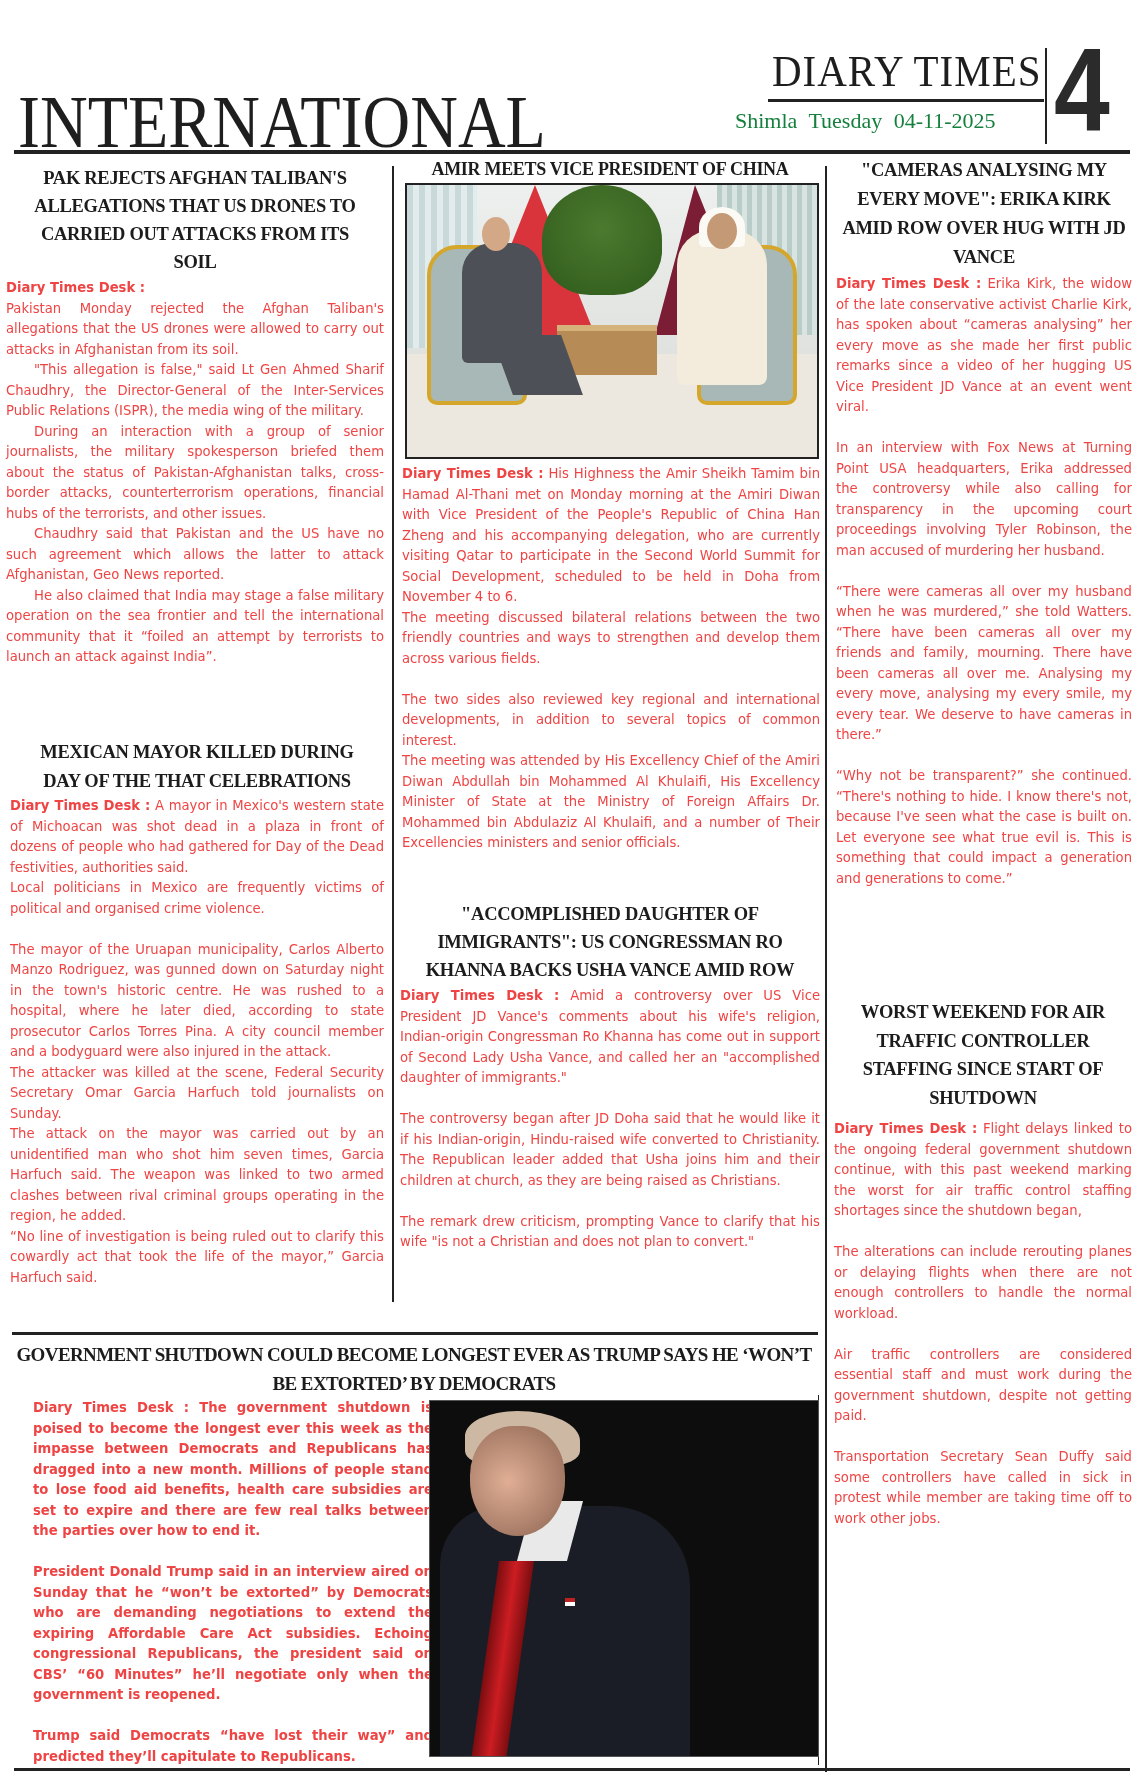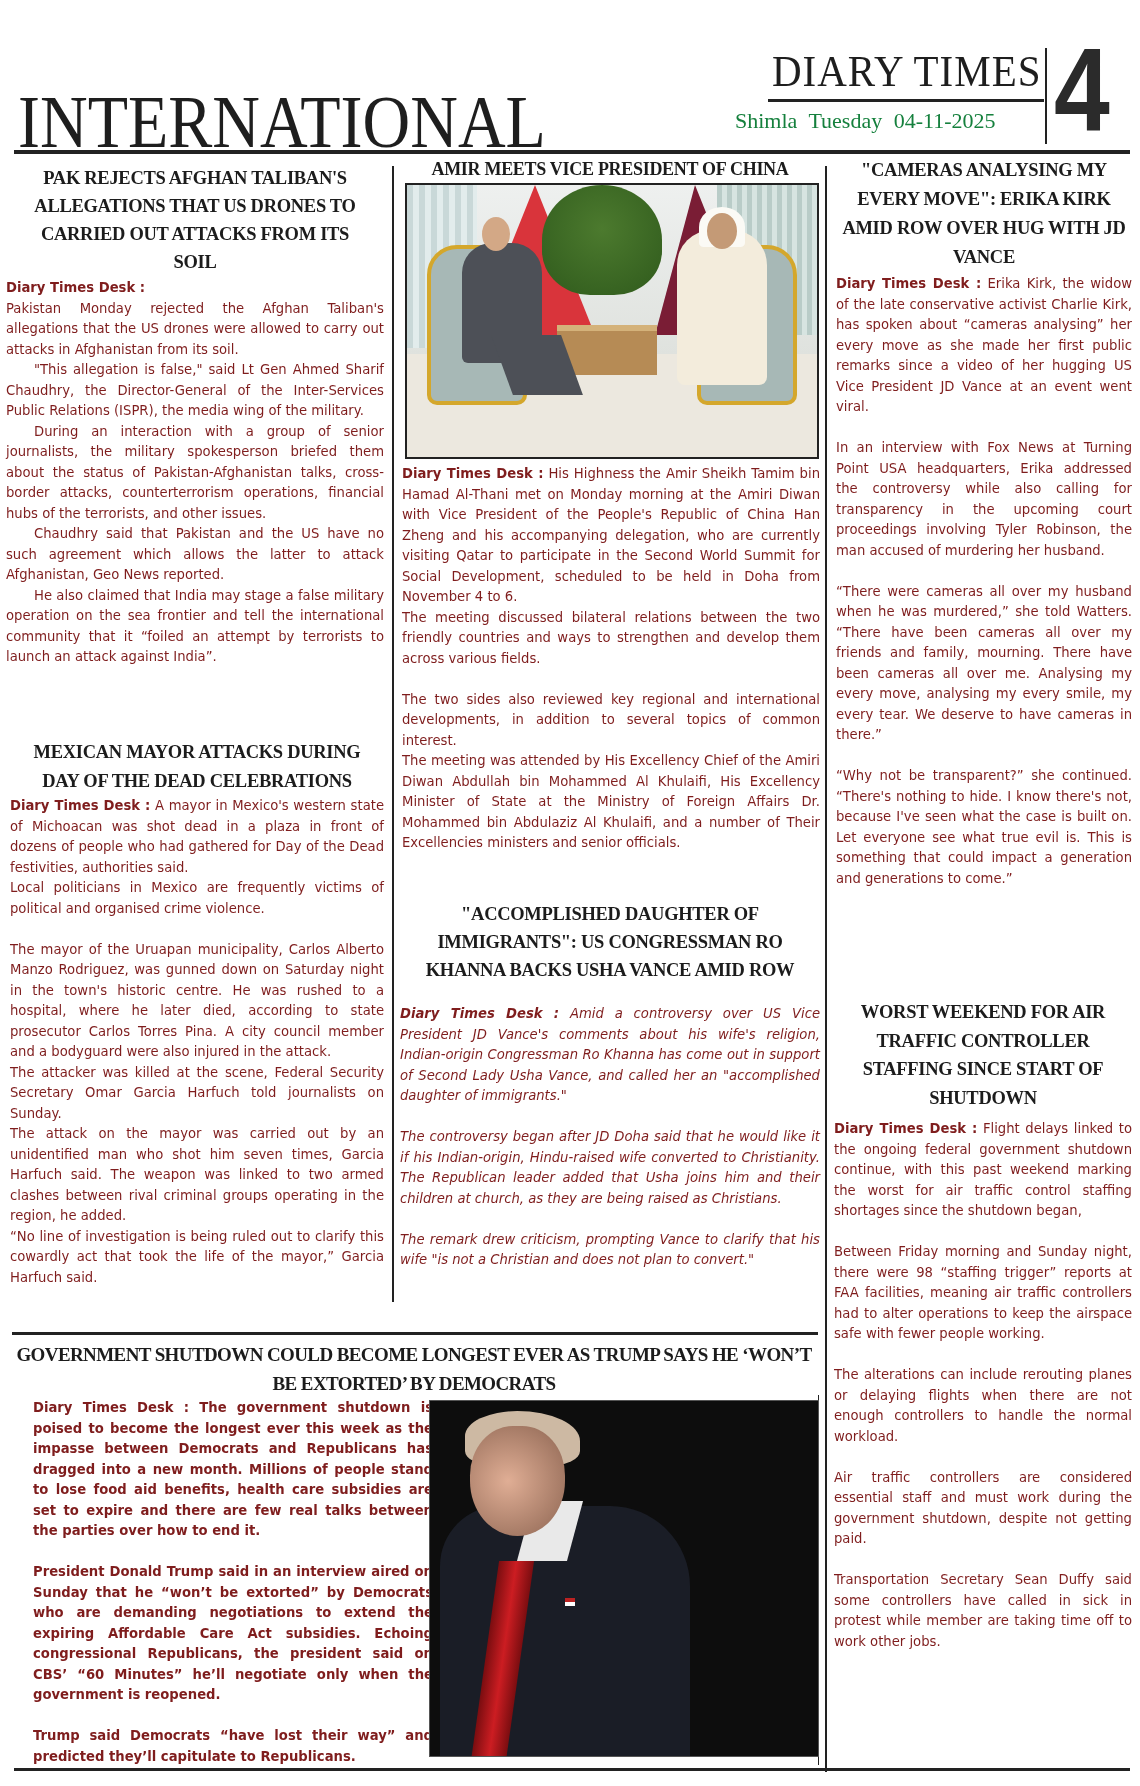--- a/index.html
+++ b/index.html
@@ -29,21 +29,21 @@
   }
   .top-rule { position: absolute; left: 14px; top: 150px; width: 1116px; height: 4px; background: #222; }
 
   .col { position: absolute; }
   .headline {
     font-family: Liberation Serif, serif; font-weight: 700; text-align: center;
     font-size: 18.5px; line-height: 25px; color: #1c1c1c; letter-spacing: -0.3px;
   }
   .body-text {
     font-family: "DejaVu Sans", sans-serif; font-size: 13.2px; line-height: 20.5px;
-    text-align: justify; color: #7f1d1d;
+    text-align: justify; color: #ef4444;
   }
   .body-text p { margin: 0; }
   .body-text p.indent { text-indent: 28px; }
   .body-text p.gap { margin-top: 20.5px; }
   .desk { font-weight: 700; }
   .bold-body { font-weight: 700; }
 
   .vline { position: absolute; width: 2px; background: #222; }
   .hline { position: absolute; height: 3px; background: #222; }
 
@@ -100,21 +100,21 @@
     <p class="desk">Diary Times Desk :</p>
     <p>Pakistan Monday rejected the Afghan Taliban's allegations that the US drones were allowed to carry out attacks in Afghanistan from its soil.</p>
     <p class="indent">"This allegation is false," said Lt Gen Ahmed Sharif Chaudhry, the Director-General of the Inter-Services Public Relations (ISPR), the media wing of the military.</p>
     <p class="indent">During an interaction with a group of senior journalists, the military spokesperson briefed them about the status of Pakistan-Afghanistan talks, cross-border attacks, counterterrorism operations, financial hubs of the terrorists, and other issues.</p>
     <p class="indent">Chaudhry said that Pakistan and the US have no such agreement which allows the latter to attack Afghanistan, Geo News reported.</p>
     <p class="indent">He also claimed that India may stage a false military operation on the sea frontier and tell the international community that it “foiled an attempt by terrorists to launch an attack against India”.</p>
   </div>
 </div>
 
 <div class="col" style="left:10px; top:738px; width:374px;">
-  <h2 class="headline" style="padding:0 10px; line-height:29px;">MEXICAN MAYOR ATTACKS DURING DAY OF THE DEAD CELEBRATIONS</h2>
+  <h2 class="headline" style="padding:0 10px; line-height:29px;">MEXICAN MAYOR KILLED DURING DAY OF THE THAT CELEBRATIONS</h2>
   <div class="body-text" style="margin-top:0;">
     <p><span class="desk">Diary Times Desk :</span><span> A mayor in Mexico's western state of Michoacan was shot dead in a plaza in front of dozens of people who had gathered for Day of the Dead festivities, authorities said.</span></p>
     <p>Local politicians in Mexico are frequently victims of political and organised crime violence.</p>
     <p class="gap">The mayor of the Uruapan municipality, Carlos Alberto Manzo Rodriguez, was gunned down on Saturday night in the town's historic centre. He was rushed to a hospital, where he later died, according to state prosecutor Carlos Torres Pina. A city council member and a bodyguard were also injured in the attack.</p>
     <p>The attacker was killed at the scene, Federal Security Secretary Omar Garcia Harfuch told journalists on Sunday.</p>
     <p>The attack on the mayor was carried out by an unidentified man who shot him seven times, Garcia Harfuch said. The weapon was linked to two armed clashes between rival criminal groups operating in the region, he added.</p>
     <p>“No line of investigation is being ruled out to clarify this cowardly act that took the life of the mayor,” Garcia Harfuch said.</p>
   </div>
 </div>
 
@@ -145,42 +145,41 @@
   <div class="body-text">
     <p><span class="desk">Diary Times Desk :</span><span> His Highness the Amir Sheikh Tamim bin Hamad Al-Thani met on Monday morning at the Amiri Diwan with Vice President of the People's Republic of China Han Zheng and his accompanying delegation, who are currently visiting Qatar to participate in the Second World Summit for Social Development, scheduled to be held in Doha from November 4 to 6.</span></p>
     <p>The meeting discussed bilateral relations between the two friendly countries and ways to strengthen and develop them across various fields.</p>
     <p class="gap">The two sides also reviewed key regional and international developments, in addition to several topics of common interest.</p>
     <p>The meeting was attended by His Excellency Chief of the Amiri Diwan Abdullah bin Mohammed Al Khulaifi, His Excellency Minister of State at the Ministry of Foreign Affairs Dr. Mohammed bin Abdulaziz Al Khulaifi, and a number of Their Excellencies ministers and senior officials.</p>
   </div>
 </div>
 
 <div class="col" style="left:400px; top:900px; width:420px;">
   <h2 class="headline" style="padding:0 14px; line-height:28px;">"ACCOMPLISHED DAUGHTER OF IMMIGRANTS": US CONGRESSMAN RO KHANNA BACKS USHA VANCE AMID ROW</h2>
-  <div class="body-text" style="margin-top:20px;font-style:italic;">
+  <div class="body-text" style="margin-top:2px;">
     <p><span class="desk">Diary Times Desk :</span><span> Amid a controversy over US Vice President JD Vance's comments about his wife's religion, Indian-origin Congressman Ro Khanna has come out in support of Second Lady Usha Vance, and called her an "accomplished daughter of immigrants."</span></p>
     <p class="gap">The controversy began after JD Doha said that he would like it if his Indian-origin, Hindu-raised wife converted to Christianity. The Republican leader added that Usha joins him and their children at church, as they are being raised as Christians.</p>
     <p class="gap">The remark drew criticism, prompting Vance to clarify that his wife "is not a Christian and does not plan to convert."</p>
   </div>
 </div>
 
 <div class="col" style="left:836px; top:156px; width:296px;">
   <h2 class="headline" style="line-height:29px;">"CAMERAS ANALYSING MY EVERY MOVE": ERIKA KIRK AMID ROW OVER HUG WITH JD VANCE</h2>
   <div class="body-text" style="margin-top:2px;">
     <p><span class="desk">Diary Times Desk :</span><span> Erika Kirk, the widow of the late conservative activist Charlie Kirk, has spoken about “cameras analysing” her every move as she made her first public remarks since a video of her hugging US Vice President JD Vance at an event went viral.</span></p>
     <p class="gap">In an interview with Fox News at Turning Point USA headquarters, Erika addressed the controversy while also calling for transparency in the upcoming court proceedings involving Tyler Robinson, the man accused of murdering her husband.</p>
     <p class="gap">“There were cameras all over my husband when he was murdered,” she told Watters. “There have been cameras all over my friends and family, mourning. There have been cameras all over me. Analysing my every move, analysing my every smile, my every tear. We deserve to have cameras in there.”</p>
     <p class="gap">“Why not be transparent?” she continued. “There's nothing to hide. I know there's not, because I've seen what the case is built on. Let everyone see what true evil is. This is something that could impact a generation and generations to come.”</p>
   </div>
 </div>
 
 <div class="col" style="left:834px; top:998px; width:298px;">
   <h2 class="headline" style="padding:0 10px; line-height:28.5px;">WORST WEEKEND FOR AIR TRAFFIC CONTROLLER STAFFING SINCE START OF SHUTDOWN</h2>
   <div class="body-text" style="margin-top:7px;">
     <p><span class="desk">Diary Times Desk :</span><span> Flight delays linked to the ongoing federal government shutdown continue, with this past weekend marking the worst for air traffic control staffing shortages since the shutdown began,</span></p>
-    <p class="gap">Between Friday morning and Sunday night, there were 98 “staffing trigger” reports at FAA facilities, meaning air traffic controllers had to alter operations to keep the airspace safe with fewer people working.</p>
     <p class="gap">The alterations can include rerouting planes or delaying flights when there are not enough controllers to handle the normal workload.</p>
     <p class="gap">Air traffic controllers are considered essential staff and must work during the government shutdown, despite not getting paid.</p>
     <p class="gap">Transportation Secretary Sean Duffy said some controllers have called in sick in protest while member are taking time off to work other jobs.</p>
   </div>
 </div>
 
 <div class="col" style="left:8px; top:1340px; width:812px;">
   <h2 class="headline" style="font-size:19px; line-height:29px; letter-spacing:-0.6px;">GOVERNMENT SHUTDOWN COULD BECOME LONGEST EVER AS TRUMP SAYS HE ‘WON’T BE EXTORTED’ BY DEMOCRATS</h2>
 </div>
 <div class="col" style="left:15px; top:1398px; width:400px;margin-left:18px;">

